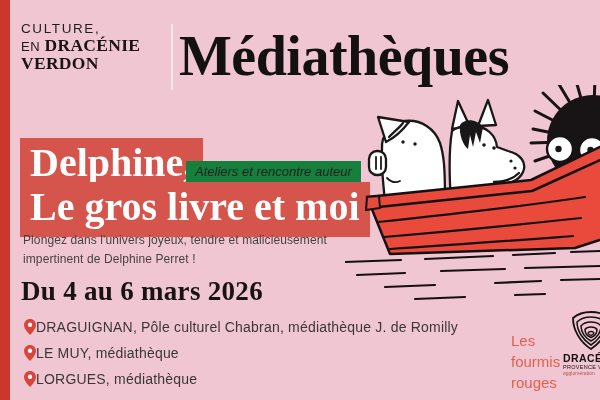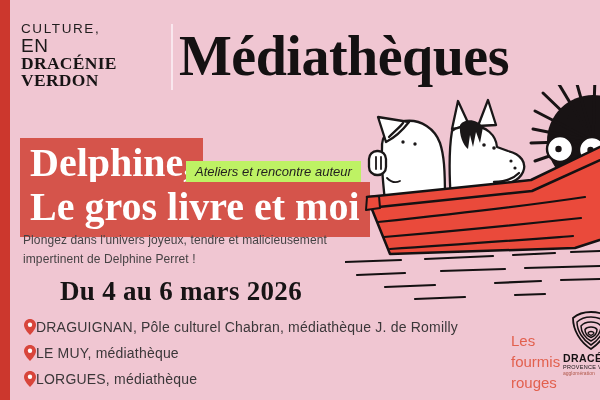--- a/index.html
+++ b/index.html
@@ -3,39 +3,39 @@
 <meta charset="utf-8">
 <style>
   html,body{margin:0;padding:0;}
   .poster{position:relative;width:600px;height:400px;background:#f0c6d2;overflow:hidden;
           font-family:"Liberation Sans",sans-serif;color:#1b1819;}
   .strip{position:absolute;left:0;top:0;width:10px;height:400px;background:#cc372d;}
 
   
   .logo{position:absolute;left:21px;top:20px;width:120px;line-height:17px;}
   .logo .l1{font-size:13.5px;letter-spacing:1.6px;color:#201d1e;}
-  .logo .en{font-size:19px;letter-spacing:.5px;}
+  .logo .en{font-size:13px;letter-spacing:.5px;}
   .logo .serifb{font-family:"Liberation Serif",serif;font-weight:700;font-size:17.5px;letter-spacing:.3px;color:#171415;}
   .logo .l4{text-align:left;}
   .divider{position:absolute;left:171px;top:24px;width:2px;height:66px;background:#f9e7ee;}
   .masthead{position:absolute;left:179px;top:24px;font-family:"Liberation Serif",serif;font-weight:700;
             font-size:56px;letter-spacing:-.5px;color:#141112;}
 
   
   .t-red{position:absolute;background:#d5544b;color:#fff;font-family:"Liberation Serif",serif;
          font-weight:700;font-size:40px;padding:1px 10px 7px;white-space:nowrap;}
   .t1{left:20px;top:138px;}
   .t2{left:20px;top:182px;}
-  .tagline{position:absolute;left:186px;top:161px;background:#bef264;color:#211e1f;
+  .tagline{position:absolute;left:186px;top:161px;background:#15803d;color:#211e1f;
            font-style:italic;font-size:13px;padding:3px 9px 4px;white-space:nowrap;}
 
   .desc{position:absolute;left:23px;top:231px;font-size:12px;line-height:19px;color:#464244;letter-spacing:.1px;}
   .desc span{display:block;}
   .dates{position:absolute;left:21px;top:276px;font-family:"Liberation Serif",serif;font-weight:700;
-         font-size:27px;letter-spacing:.3px;color:#171415;margin-left:39px;}
+         font-size:27px;letter-spacing:.3px;color:#171415;}
   .locations{position:absolute;left:24px;top:314px;}
   .loc{display:flex;align-items:center;gap:0;height:26px;font-size:14px;color:#3b3739;letter-spacing:.2px;}
   .loc svg{flex:0 0 auto;}
 
   
   .illustration{position:absolute;left:345px;top:85px;}
 
   
   .publisher{position:absolute;left:511px;top:330px;font-size:15px;line-height:21px;color:#e2604e;}
   .publisher span{display:block;}

